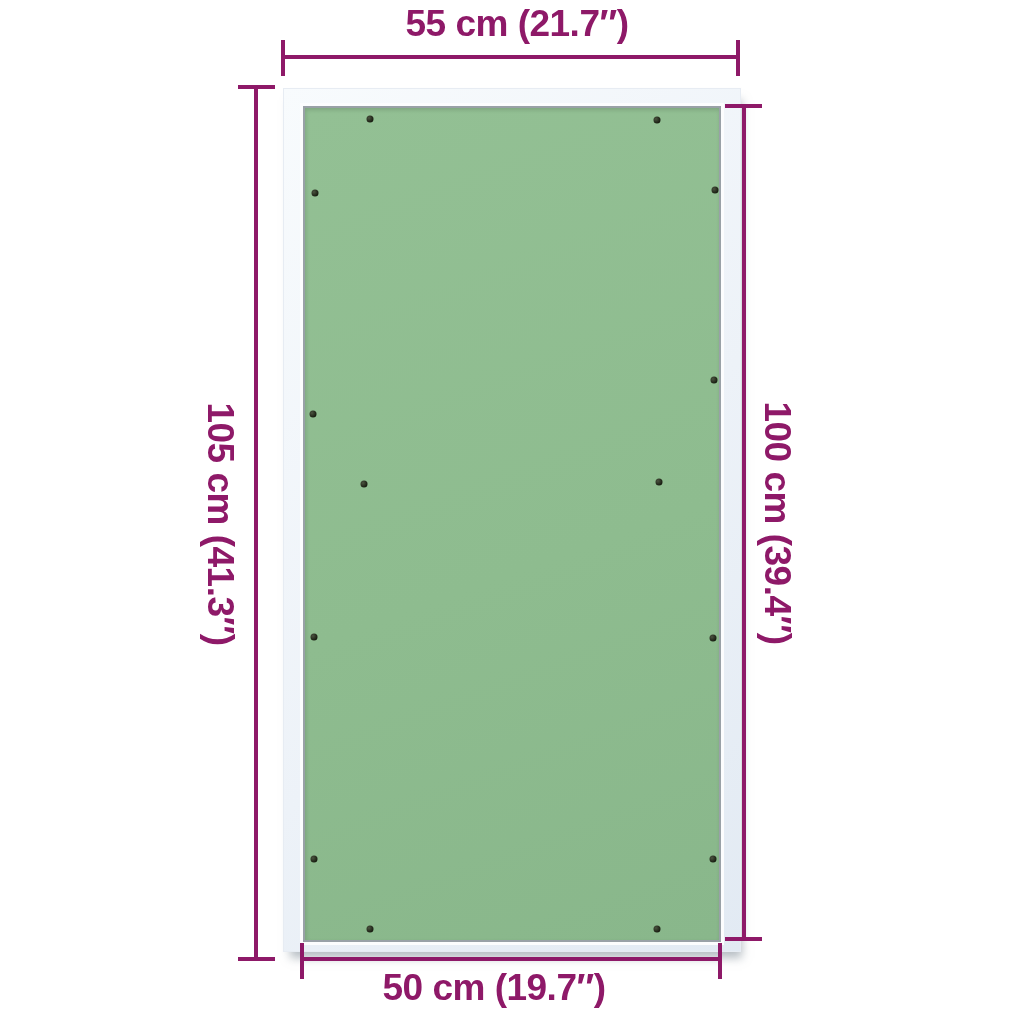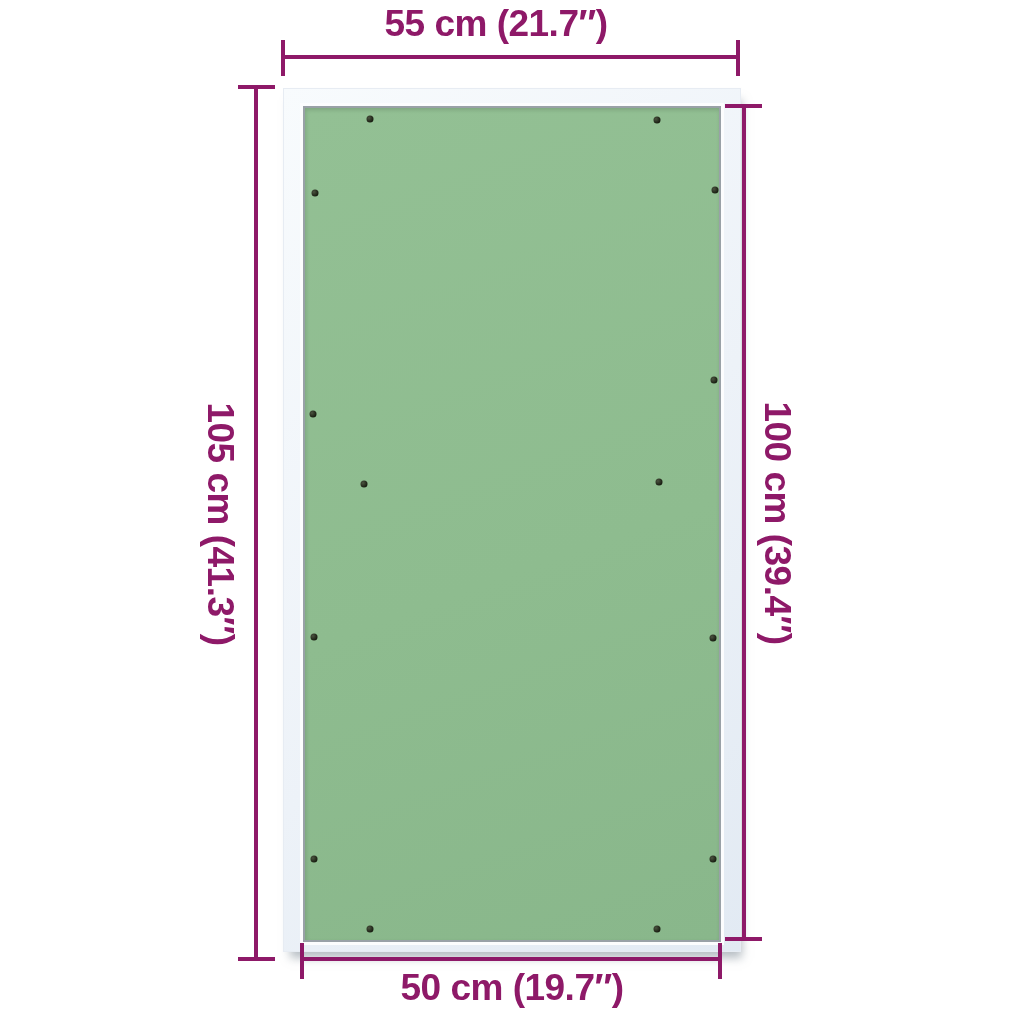--- a/index.html
+++ b/index.html
@@ -54,30 +54,30 @@
     white-space: nowrap;
     text-align: center;
   }
   .dim-label.rotated {
     width: 320px;
     transform: rotate(90deg);
     transform-origin: center;
   }
 
   
-  .dim-top-label  { left: 267px; top: 2px;  width: 458px; }
+  .dim-top-label  { left: 288px; top: 2px;  width: 458px; }
   .dim-top-line   { left: 283px; top: 55px; width: 457px; height: 4px; }
   .dim-top-tick-l { left: 281px; top: 40px; width: 4px;  height: 36px; }
   .dim-top-tick-r { left: 736px; top: 40px; width: 4px;  height: 36px; }
 
   
   .dim-bottom-line   { left: 302px; top: 957px; width: 420px; height: 4px; }
   .dim-bottom-tick-l { left: 300px; top: 943px; width: 4px;  height: 36px; }
   .dim-bottom-tick-r { left: 718px; top: 943px; width: 4px;  height: 36px; }
-  .dim-bottom-label  { left: 302px; top: 966px; width: 420px; }
+  .dim-bottom-label  { left: 284px; top: 966px; width: 420px; }
 
   
   .dim-left-line   { left: 254px; top: 85px;  width: 4px;  height: 876px; }
   .dim-left-tick-t { left: 238px; top: 85px;  width: 37px; height: 4px; }
   .dim-left-tick-b { left: 238px; top: 957px; width: 37px; height: 4px; }
   .dim-left-label  { left: 60px;  top: 502px; }
 
   
   .dim-right-line   { left: 742px; top: 104px; width: 4px;  height: 837px; }
   .dim-right-tick-t { left: 725px; top: 104px; width: 37px; height: 4px; }

